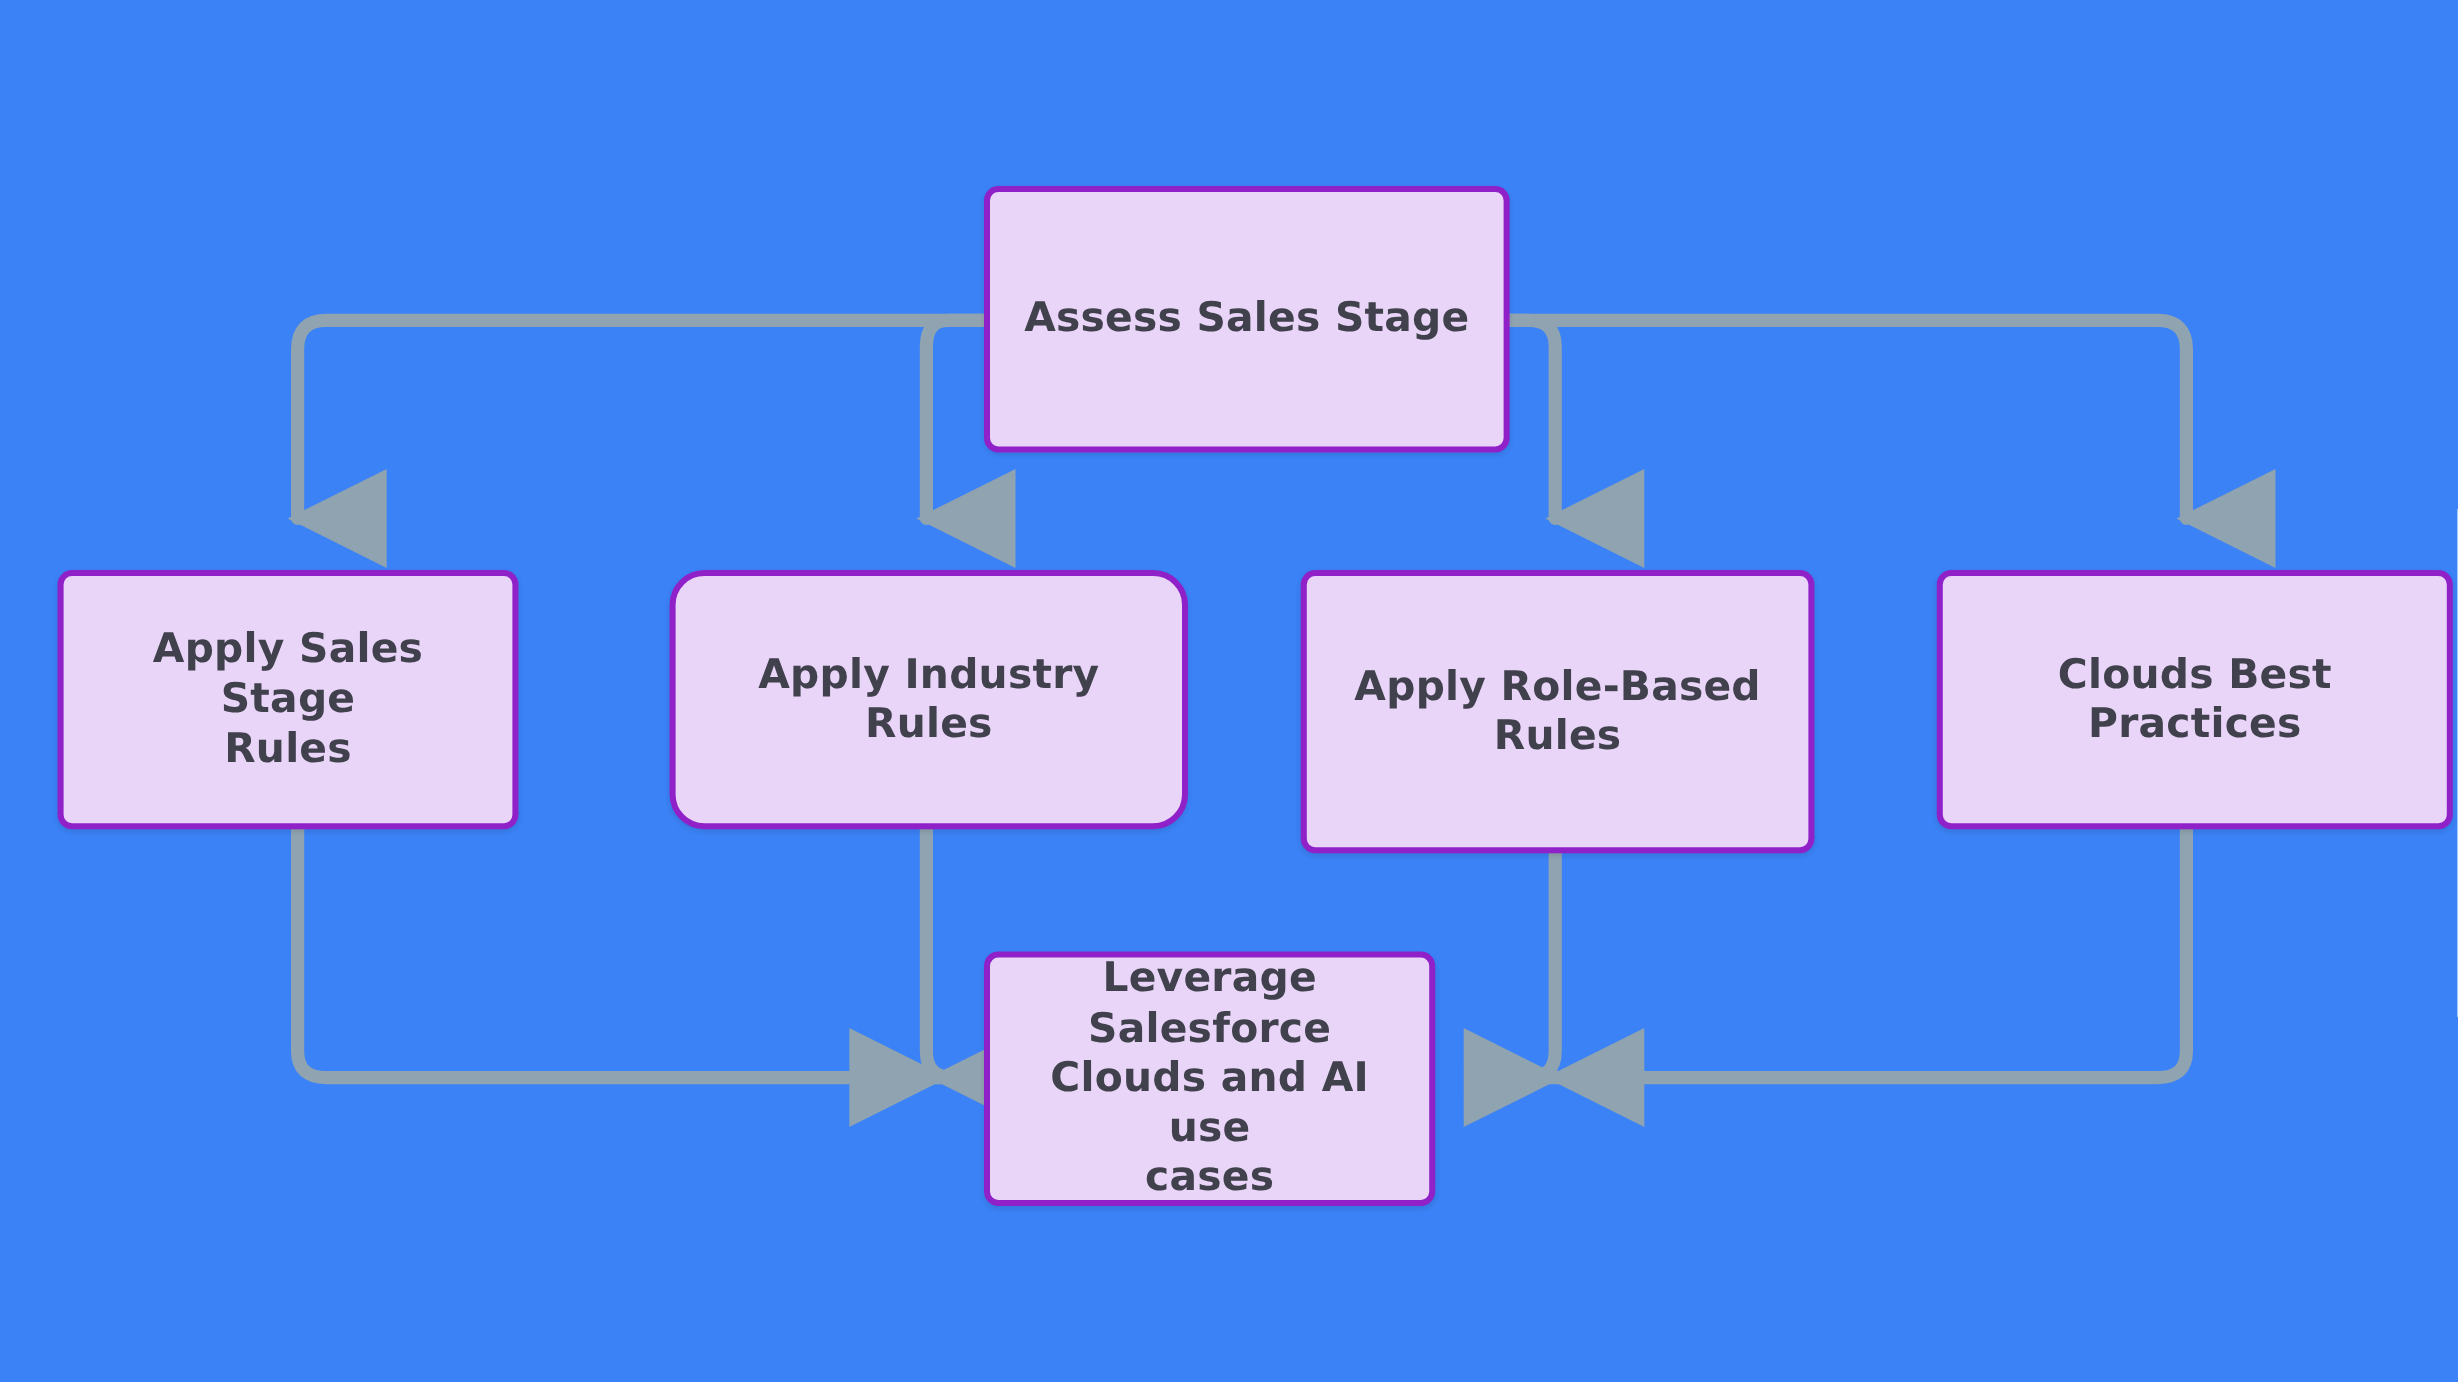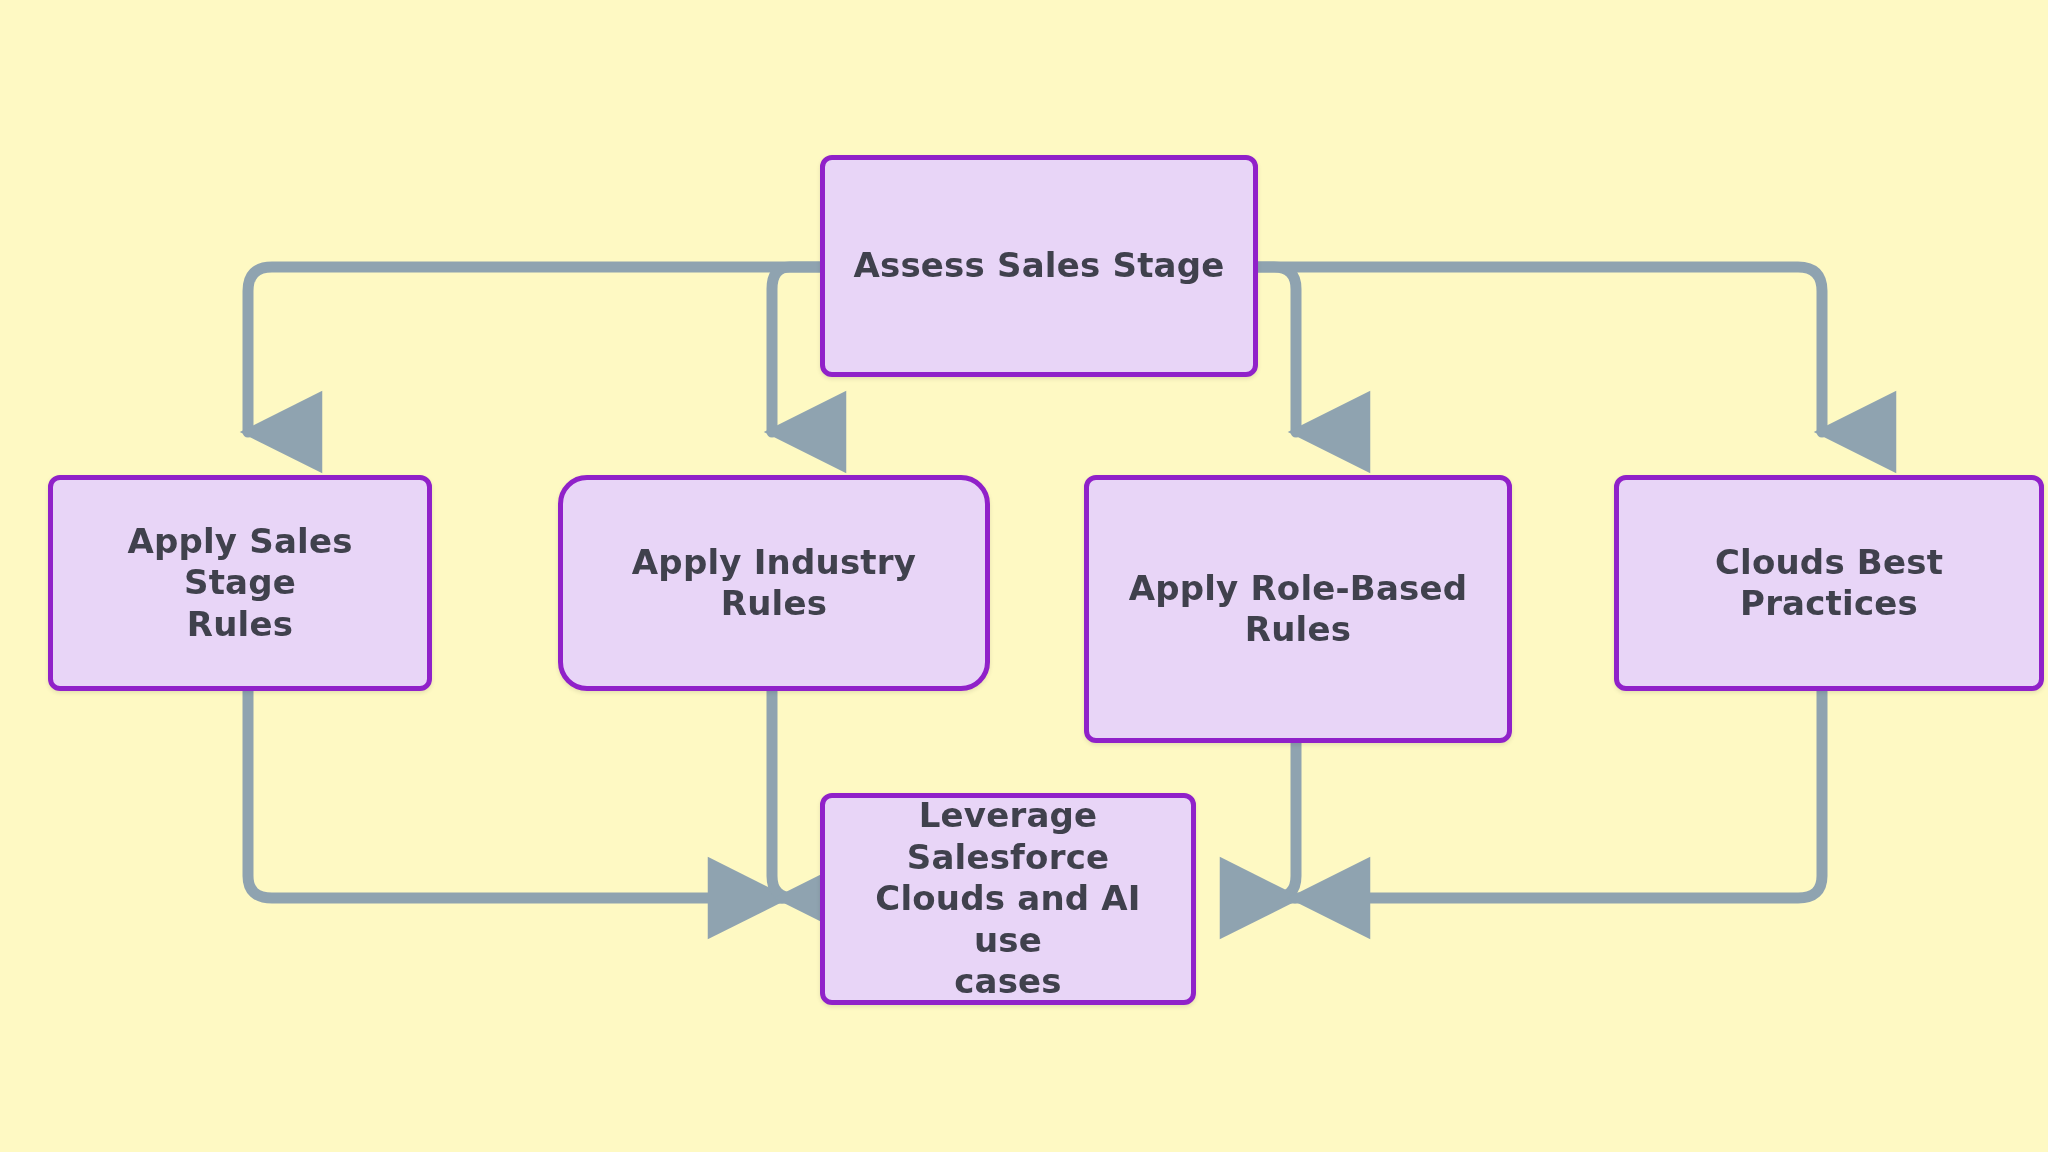--- a/index.html
+++ b/index.html
@@ -4,21 +4,21 @@
 <style>
   html, body {
     margin: 0;
     padding: 0;
     background: #ffffff;
   }
   #canvas {
     position: relative;
     width: 2048px;
     height: 1152px;
-    background: #fef9c3;
+    background: #3b82f6;
     overflow: hidden;
     font-family: "DejaVu Sans", sans-serif;
   }
   #edge-layer {
     position: absolute;
     left: 0;
     top: 0;
     width: 2048px;
     height: 1152px;
     pointer-events: none;
@@ -42,21 +42,21 @@
     box-shadow: 0 2px 4px rgba(0,0,0,0.10);
   }
   .node-label {
     display: block;
     white-space: pre-line;
   }
   
   #node-assess      { left: 820px;  top: 155px; width: 438px; height: 222px; }
   #node-sales-stage { left: 48px;   top: 475px; width: 384px; height: 216px; }
   #node-industry    { left: 558px;  top: 475px; width: 432px; height: 216px; border-radius: 29px; }
-  #node-role-based  { left: 1084px; top: 475px; width: 428px; height: 268px; }
+  #node-role-based  { left: 1084px; top: 475px; width: 428px; height: 236px; }
   #node-best        { left: 1614px; top: 475px; width: 430px; height: 216px; }
   #node-leverage    { left: 820px;  top: 793px; width: 376px; height: 212px; }
 </style>
 </head>
 <body>
 
 <div id="canvas">
 
   <svg id="edge-layer" viewBox="0 0 2048 1152" width="2048" height="1152">
     <defs>

